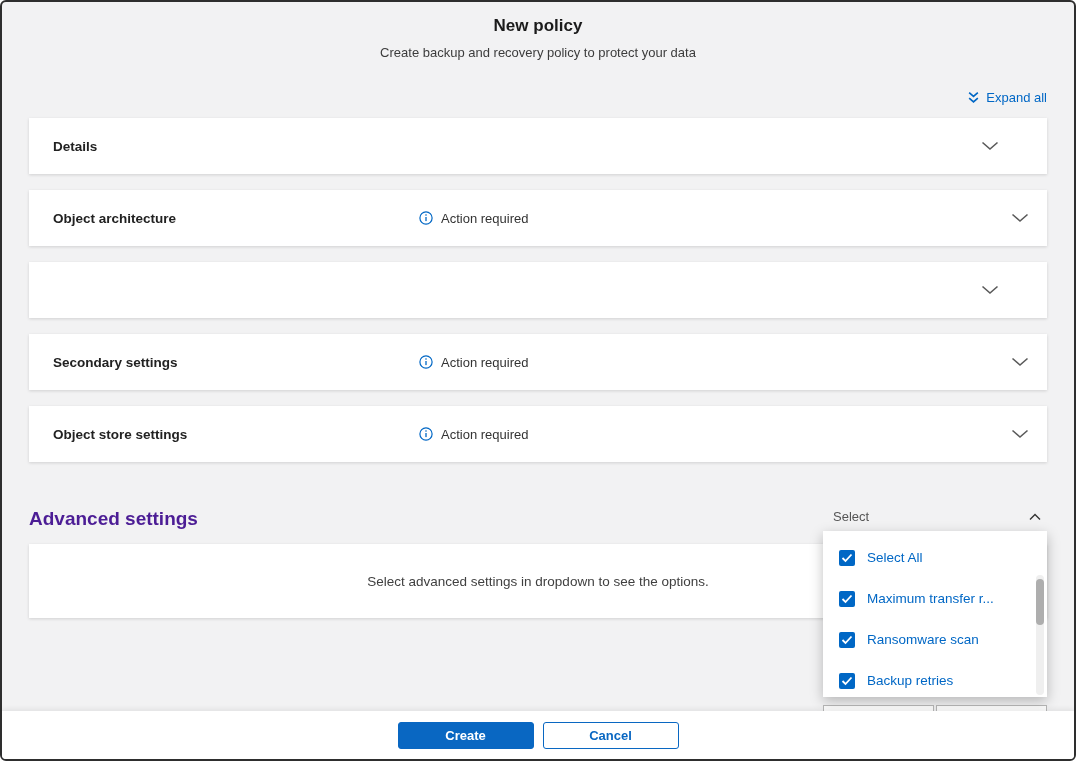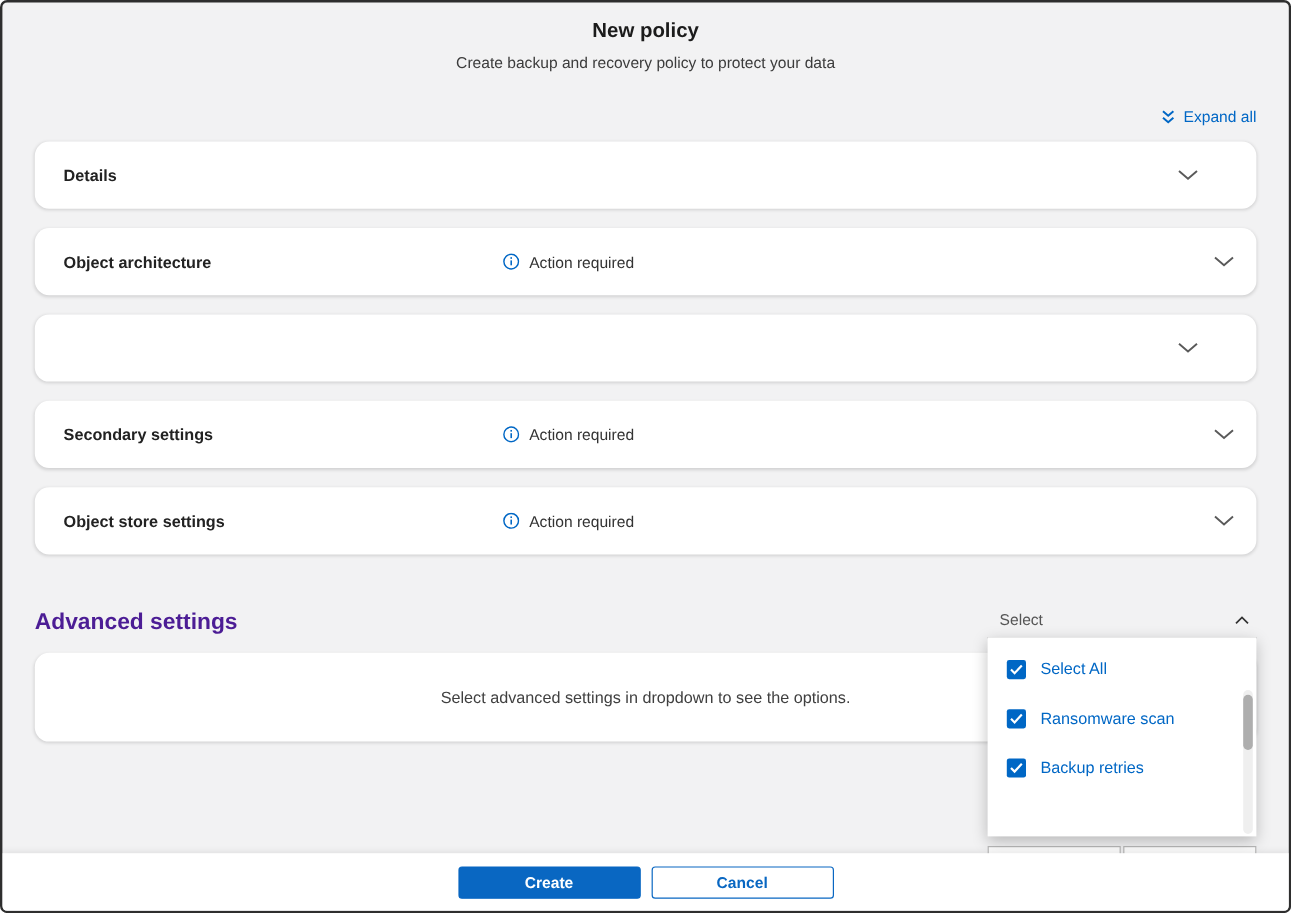--- a/index.html
+++ b/index.html
@@ -42,21 +42,21 @@
     display: inline-flex;
     align-items: center;
     gap: 6px;
     color: #0067C5;
     font-size: 13px;
     cursor: pointer;
   }
   
   .card {
     background: #ffffff;
-    border-radius: 12px;
+    border-radius: 0;
     box-shadow: 0 1px 3px rgba(0,0,0,0.14);
   }
   .section {
     margin: 0 27px 16px 27px;
     height: 56px;
     display: grid;
     grid-template-columns: 366px 1fr 30px;
     align-items: center;
     padding: 0 18px 0 24px;
     cursor: pointer;
@@ -194,21 +194,21 @@
     height: 48px;
     background: #ffffff;
     box-shadow: 0 -2px 5px rgba(0,0,0,0.07);
     display: flex;
     align-items: center;
     justify-content: center;
     gap: 9px;
     z-index: 20;
   }
   .btn {
-    width: 152px;
+    width: 136px;
     height: 27px;
     font-size: 13px;
     font-weight: 700;
     border-radius: 3px;
     cursor: pointer;
     font-family: "Liberation Sans", sans-serif;
   }
   .btn-primary {
     background: #0967C2;
     color: #ffffff;
@@ -341,28 +341,36 @@
           </svg>
       </span>
       <span class="dd-label">Select All</span>
     </div>
     <div class="dd-item">
       <span class="checkbox">
         <svg width="12" height="10" viewBox="0 0 12 10">
             <polyline points="1.5,5 4.5,8 10.5,1.5" fill="none" stroke="#ffffff" stroke-width="1.8"></polyline>
           </svg>
       </span>
-      <span class="dd-label">Ransomware scan</span>
+      <span class="dd-label">Maximum transfer r...</span>
     </div>
     <div class="dd-item">
       <span class="checkbox">
         <svg width="12" height="10" viewBox="0 0 12 10">
             <polyline points="1.5,5 4.5,8 10.5,1.5" fill="none" stroke="#ffffff" stroke-width="1.8"></polyline>
           </svg>
       </span>
+      <span class="dd-label">Ransomware scan</span>
+    </div>
+    <div class="dd-item">
+      <span class="checkbox">
+        <svg width="12" height="10" viewBox="0 0 12 10">
+            <polyline points="1.5,5 4.5,8 10.5,1.5" fill="none" stroke="#ffffff" stroke-width="1.8"></polyline>
+          </svg>
+      </span>
       <span class="dd-label">Backup retries</span>
     </div>
     <div class="dd-scrollbar">
       <div class="dd-scroll-thumb"></div>
     </div>
   </div>
 
   <div class="partial-inputs">
     <div class="partial-input"></div>
     <div class="partial-input"></div>

